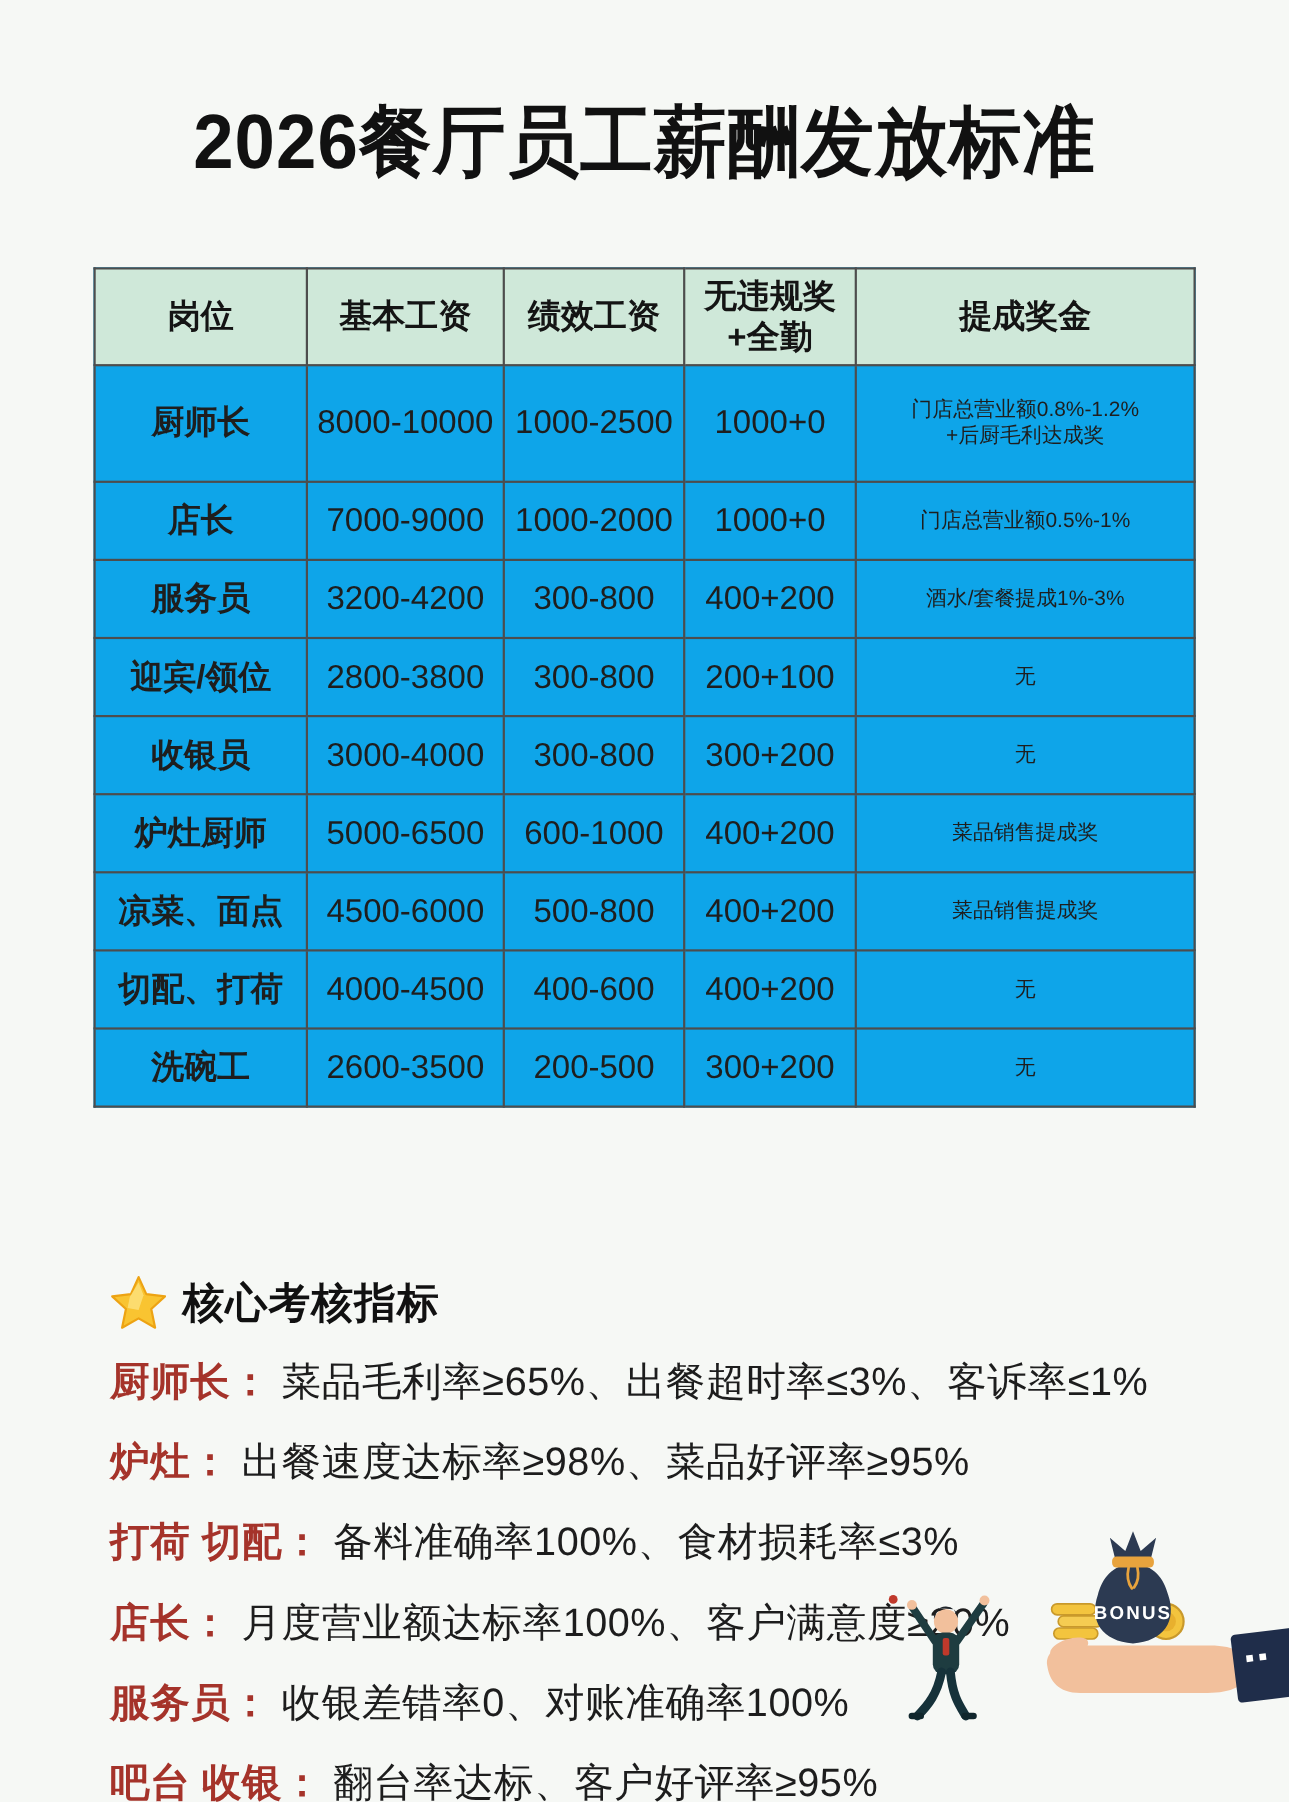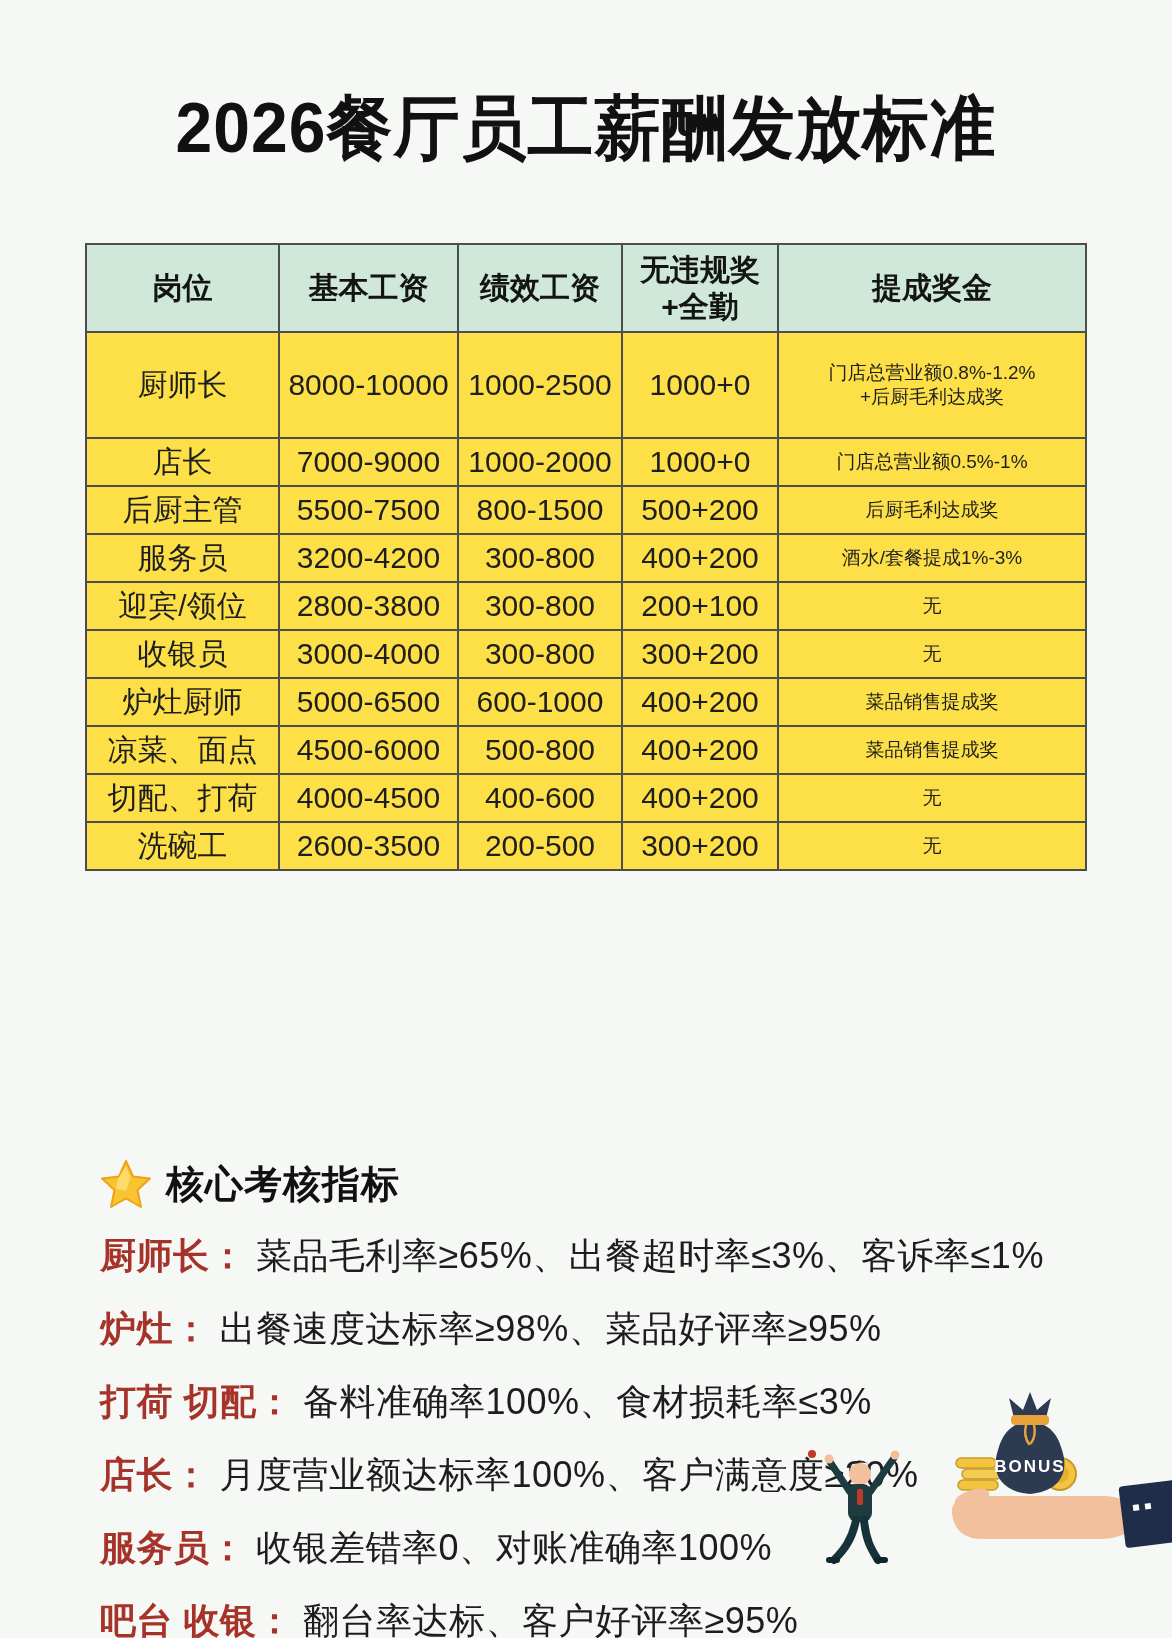--- a/index.html
+++ b/index.html
@@ -25,39 +25,39 @@
     transform: scaleY(1.06);
   }
 
   
   table.salary {
     position: absolute;
     left: 85px; top: 243px;
     width: 1000px;
     border-collapse: collapse;
     table-layout: fixed;
-    background: #fde047;
+    background: #0ea5e9;
   }
   table.salary th, table.salary td {
     border: 2px solid #4d4d4d;
     text-align: center;
     vertical-align: middle;
     white-space: pre-line;
     line-height: 1.25;
     padding: 4px 6px;
   }
   table.salary th {
     background: #cfe8d9;
     font-size: 30px;
     font-weight: 700;
     height: 88px;
     color: #141414;
   }
-  table.salary td { font-size: 30px; font-weight: 500; height: 48px; color: #1e1e1e; }
-  table.salary td.pos { font-weight: 400; border-radius: 22px; }
+  table.salary td { font-size: 30px; font-weight: 500; height: 71px; color: #1e1e1e; }
+  table.salary td.pos { font-weight: 700; border-radius: 22px; }
   table.salary td.bonus { font-size: 19px; }
   table.salary tbody tr.tall td { height: 106px; }
 
   
   .kpi { position: absolute; left: 100px; top: 1158px; width: 980px; }
   .kpi-head { display: flex; align-items: center; gap: 14px; margin-bottom: 22px; font-family: Liberation Serif, serif; }
   .kpi-head h2 { font-size: 38px; font-weight: 900; color: #111; letter-spacing: 1px; }
   .star { width: 52px; height: 52px; flex: 0 0 auto; }
   .kpi-item { font-size: 36px; font-weight: 500; margin-bottom: 24px; color: #1d1d1d; letter-spacing: 0.5px; }
   .kpi-item .lab { color: #a5332a; font-weight: 700; margin-right: 10px; }
@@ -98,27 +98,20 @@
         <td>1000+0</td>
         <td class="bonus">门店总营业额0.8%-1.2%
 +后厨毛利达成奖</td>
       </tr>
       <tr>
         <td class="pos">店长</td>
         <td>7000-9000</td>
         <td>1000-2000</td>
         <td>1000+0</td>
         <td class="bonus">门店总营业额0.5%-1%</td>
-      </tr>
-      <tr>
-        <td class="pos">后厨主管</td>
-        <td>5500-7500</td>
-        <td>800-1500</td>
-        <td>500+200</td>
-        <td class="bonus">后厨毛利达成奖</td>
       </tr>
       <tr>
         <td class="pos">服务员</td>
         <td>3200-4200</td>
         <td>300-800</td>
         <td>400+200</td>
         <td class="bonus">酒水/套餐提成1%-3%</td>
       </tr>
       <tr>
         <td class="pos">迎宾/领位</td>

